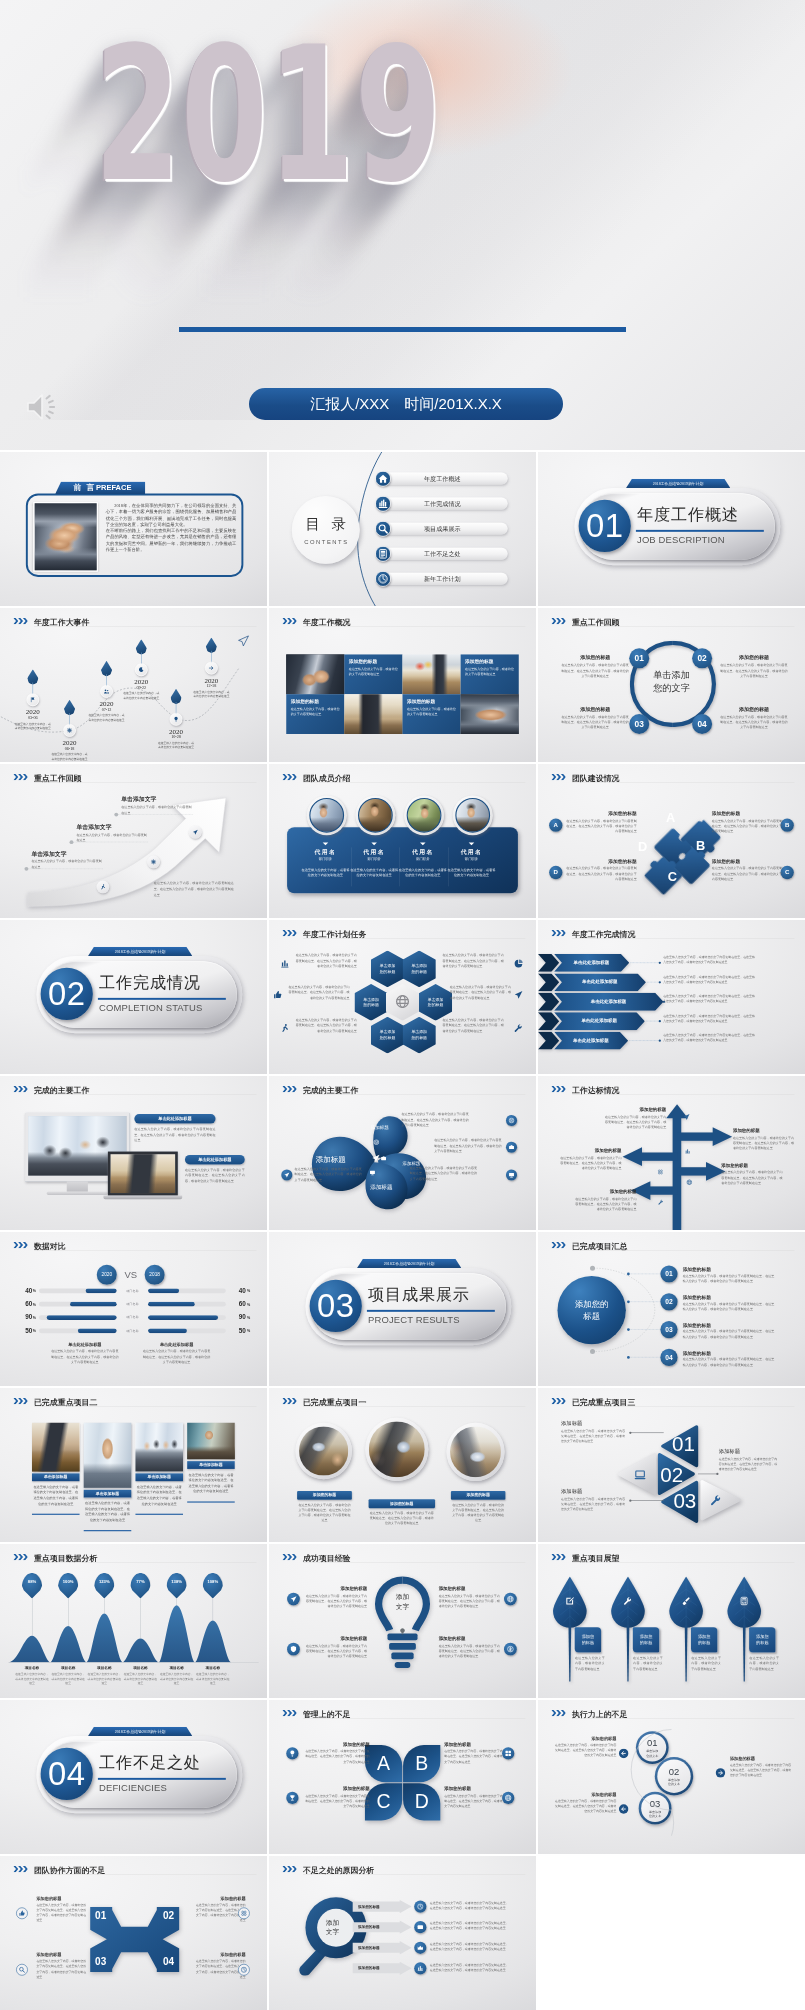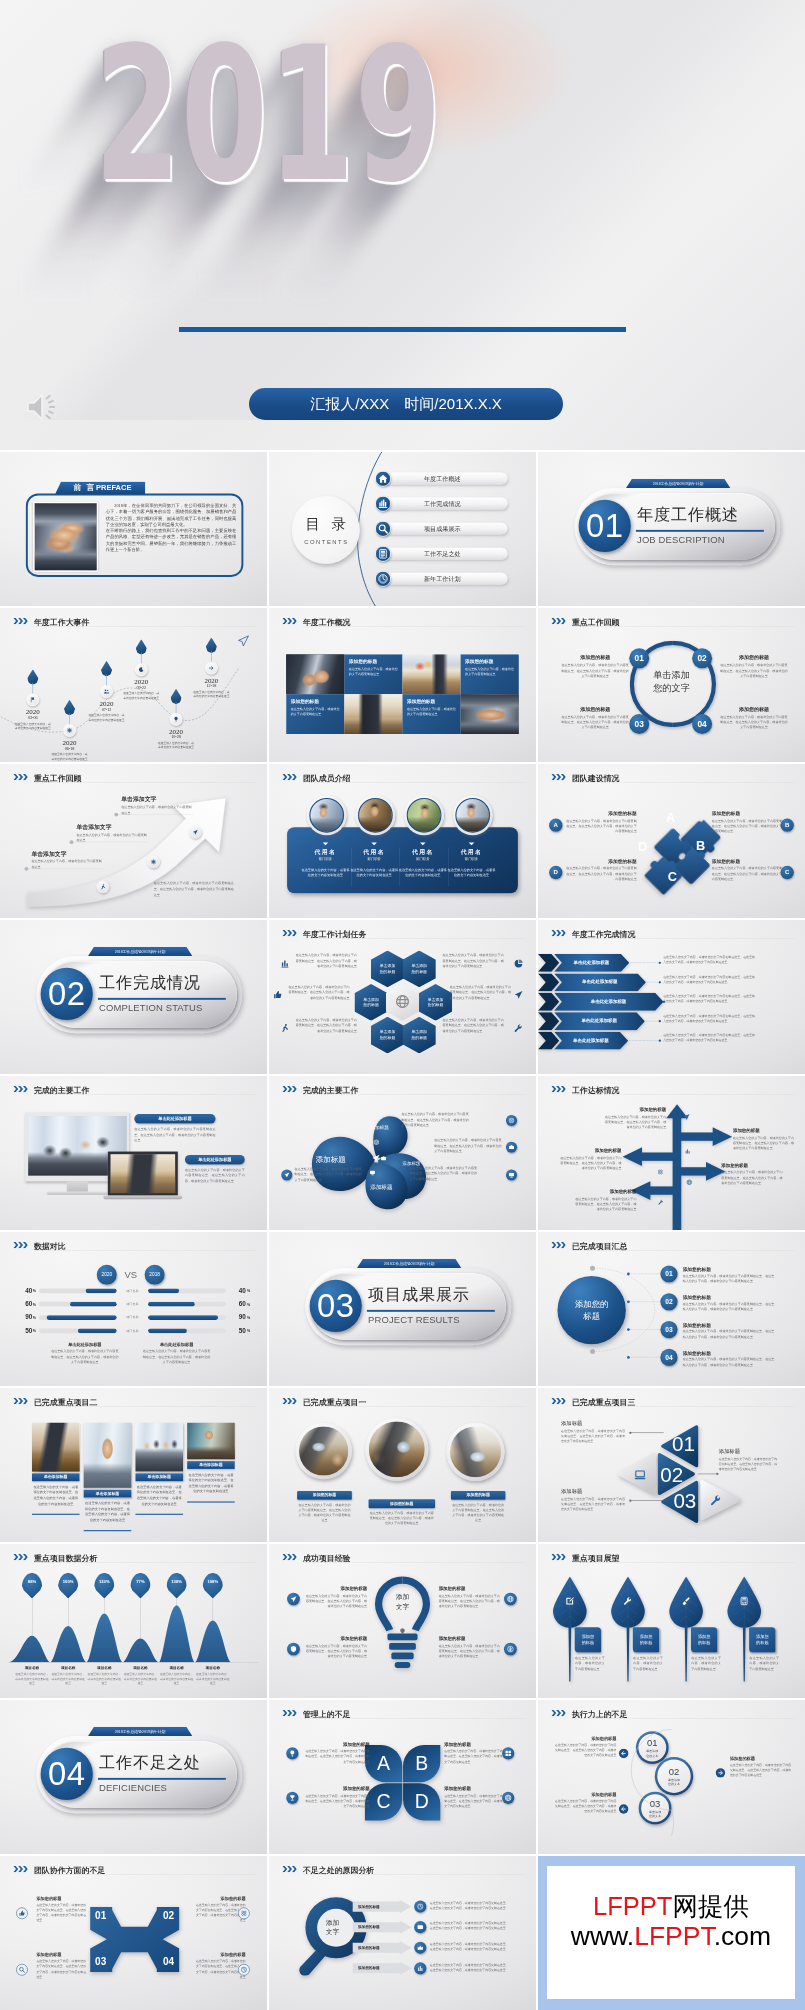--- a/index.html
+++ b/index.html
@@ -2108,22 +2108,14 @@
                 <path d="M3 20 h18 v1.6 H3z"></path>
                 <rect x="4.5" y="9" width="3.4" height="10"></rect>
                 <rect x="10.3" y="4" width="3.4" height="15"></rect>
                 <rect x="16.1" y="11" width="3.4" height="8"></rect>
               </svg>
             </div>
             <div class="b">在这里输入您的文字内容，或者将您的文字内容复制在这里。在这里输入您的文字内容，或者将您的文字内容复制在这里</div>
           </div>
         </div>
       </div>
-      <div class="sl">
-        <div class="wm">
-          <div class="wm-in">
-            <div class="wm1"><span class="rd">LFPPT</span><span>网提供</span></div>
-            <div class="wm2"><span>www.</span><span class="rd">LFPPT</span><span>.com</span></div>
-          </div>
-        </div>
-      </div>
     </div>
   </div>
 
 </body></html>

